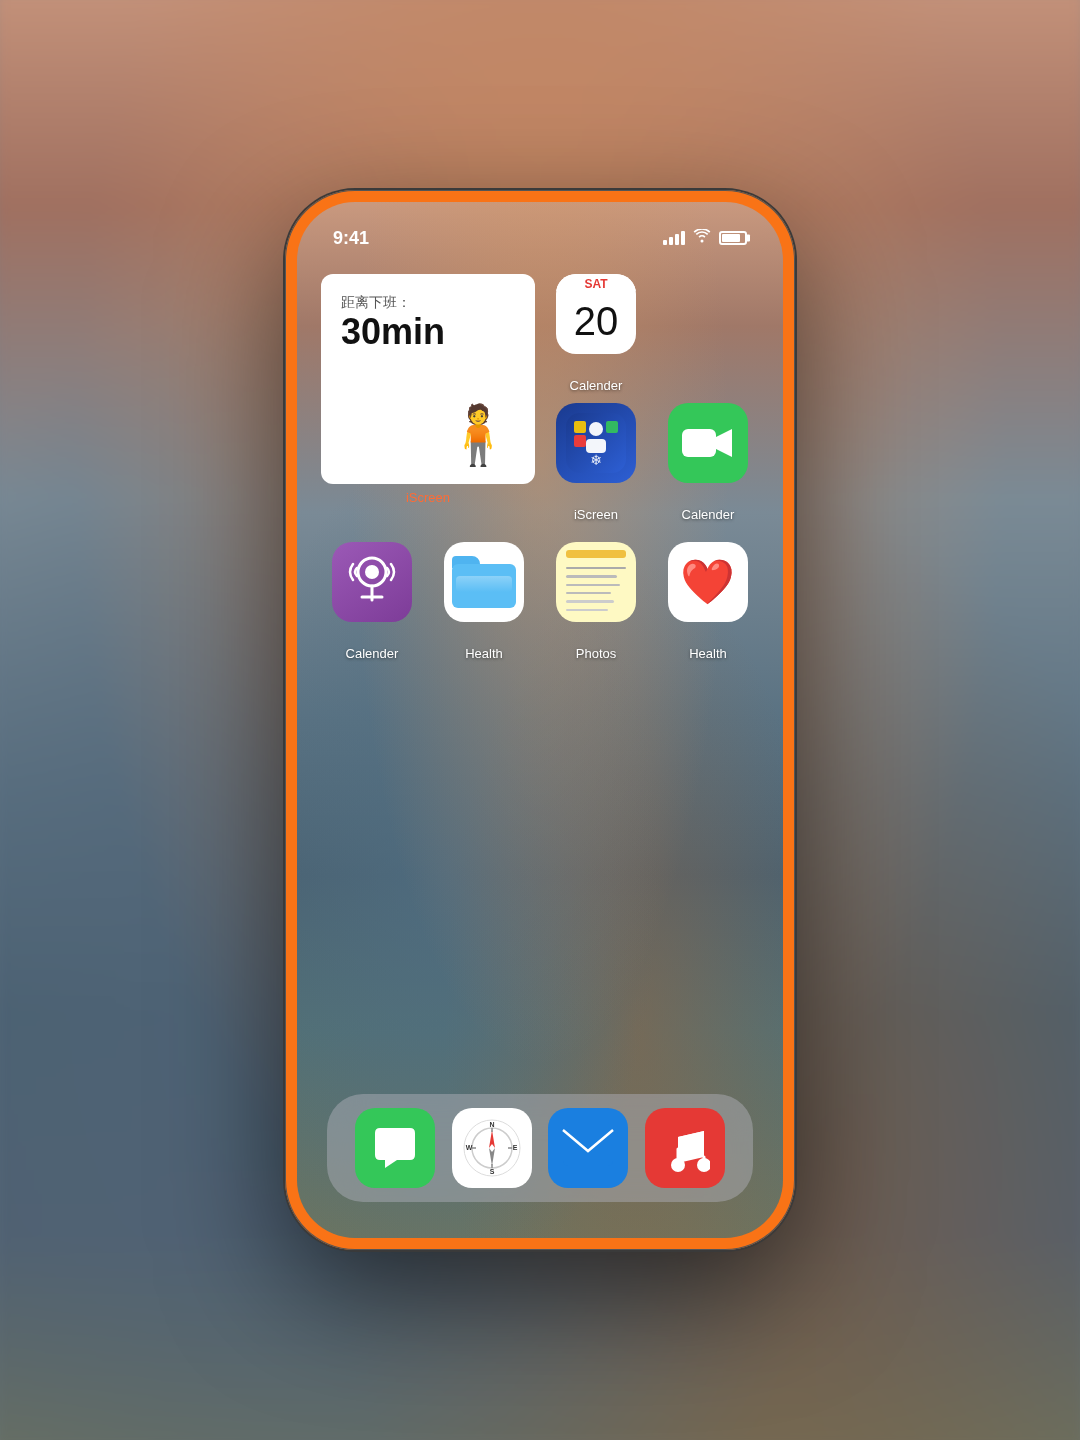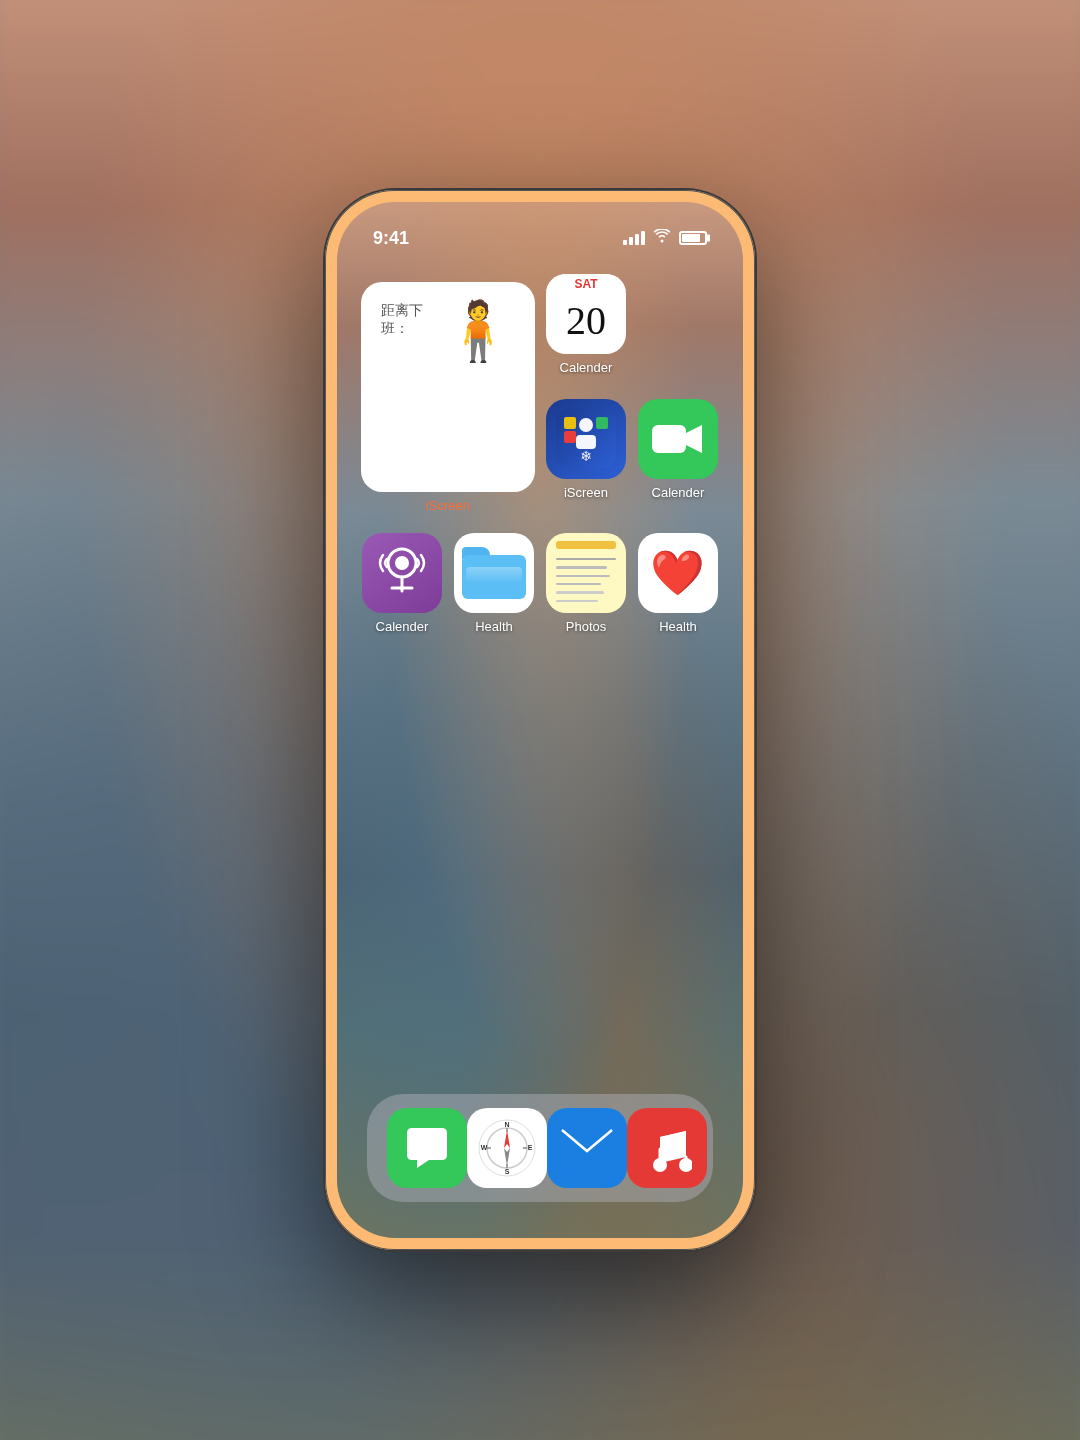--- a/index.html
+++ b/index.html
@@ -25,23 +25,23 @@
       filter: blur(8px);
       transform: scale(1.02);
     }
 
     
     .phone {
       position: absolute;
       left: 50%;
       top: 50%;
       transform: translate(-50%, -50%);
-      width: 430px;
+      width: 510px;
       height: 1060px;
-      background: #fdba74;
+      background: #f97316;
       border-radius: 70px;
       box-shadow:
         0 0 0 2px #3a3a3a,
         0 40px 120px rgba(0,0,0,0.6),
         inset 0 0 0 1px #555;
       padding: 0;
       overflow: hidden;
     }
 
     .phone-screen {
@@ -106,28 +106,27 @@
       height: 100%;
       width: 80%;
       border-radius: 1px;
     }
 
     
     .widget {
       grid-column: 1 / 3;
       grid-row: 1 / 3;
       background: white;
-      border-radius: 21px;
+      border-radius: 12px;
       padding: 20px;
       display: flex;
-      flex-direction: row;
+      flex-direction: column;
       justify-content: space-between;
       min-height: 210px;
       position: relative;
-      margin-top: 8px;
     }
     .widget-label {
       font-size: 14px;
       color: #555;
       font-weight: 400;
     }
     .widget-time {
       font-size: 36px;
       font-weight: 700;
       color: #111;
@@ -138,21 +137,21 @@
       color: #ff6b35;
       font-size: 13px;
       margin-top: 6px;
     }
 
     
     .app-item {
       display: flex;
       flex-direction: column;
       align-items: center;
-      gap: 6px;
+      gap: 24px;
     }
     .app-icon {
       width: 80px;
       height: 80px;
       border-radius: 20px;
       display: flex;
       align-items: center;
       justify-content: center;
       font-size: 36px;
       position: relative;
@@ -312,30 +311,31 @@
     </div>
 
     <div style="position:absolute; top:72px; left:24px; right:24px;">
 
       <div style="display:grid; grid-template-columns: repeat(4, 1fr); gap:10px 10px; margin-bottom:0;">
 
         <div style="grid-column:1/3; grid-row:1/3;">
           <div class="widget">
             <div>
               <div class="widget-label">距离下班：</div>
+              <div class="widget-time">30min</div>
             </div>
             <div style="text-align:right; font-size:58px; line-height:1;">🧍</div>
           </div>
           <div class="widget-app-name">iScreen</div>
         </div>
 
         <div class="app-item" style="grid-column:3; grid-row:1;">
           <div class="app-icon icon-calendar" style="flex-direction:column; gap:0; justify-content:flex-start; padding:0; overflow:hidden;">
             <div class="cal-header" style="color:#e53935; font-size:12px; font-weight:700; text-align:center; padding-top:3px; background:white; width:100%;">SAT</div>
-            <div class="cal-date" style="font-size:40px; font-weight:300; color:#111; text-align:center; width:100%; flex:1; display:flex; align-items:center; justify-content:center; padding-bottom:4px;font-family:Liberation Serif, serif;">20</div>
+            <div class="cal-date" style="font-size:40px; font-weight:300; color:#111; text-align:center; width:100%; flex:1; display:flex; align-items:center; justify-content:center; padding-bottom:4px;">20</div>
           </div>
           <div class="app-label">Calender</div>
         </div>
 
 
         <div class="app-item" style="grid-column:3; grid-row:2;">
           <div class="app-icon icon-iscreen">
             <svg width="60" height="60" viewBox="0 0 60 60">
               <rect width="60" height="60" rx="14" fill="url(#grad1)"></rect>
               <defs>

